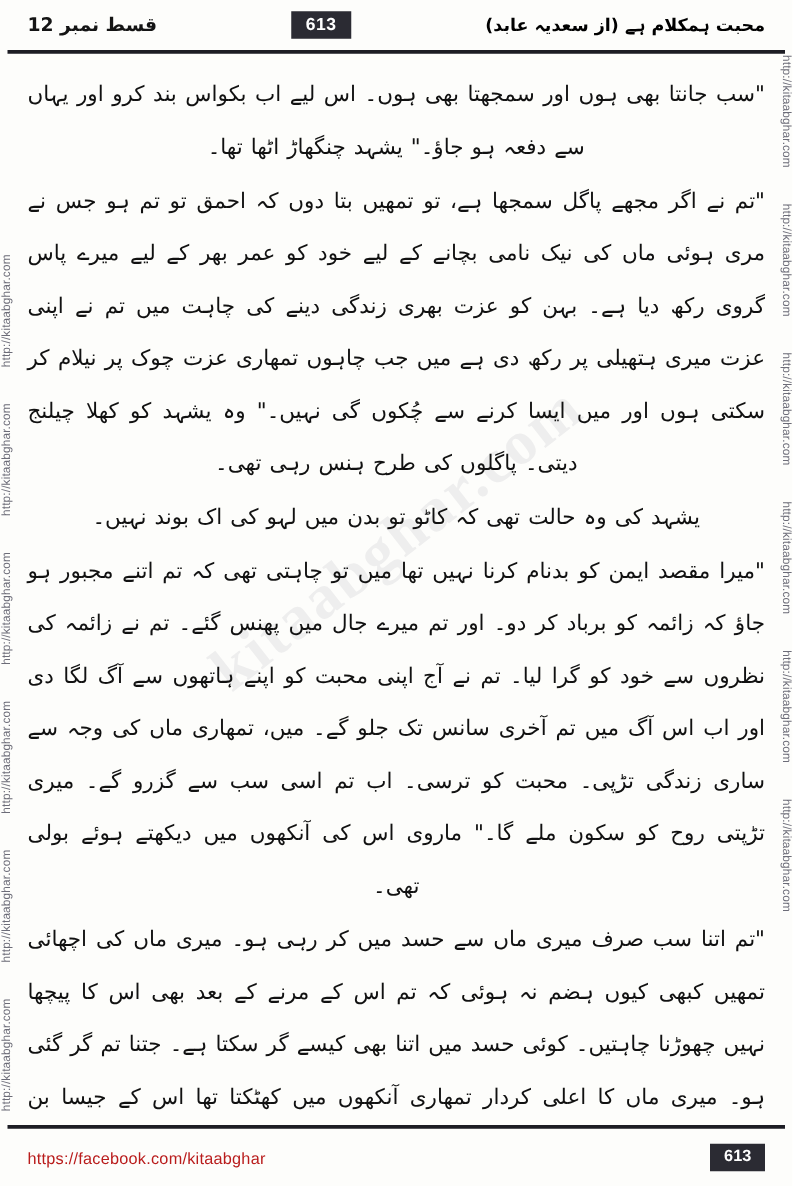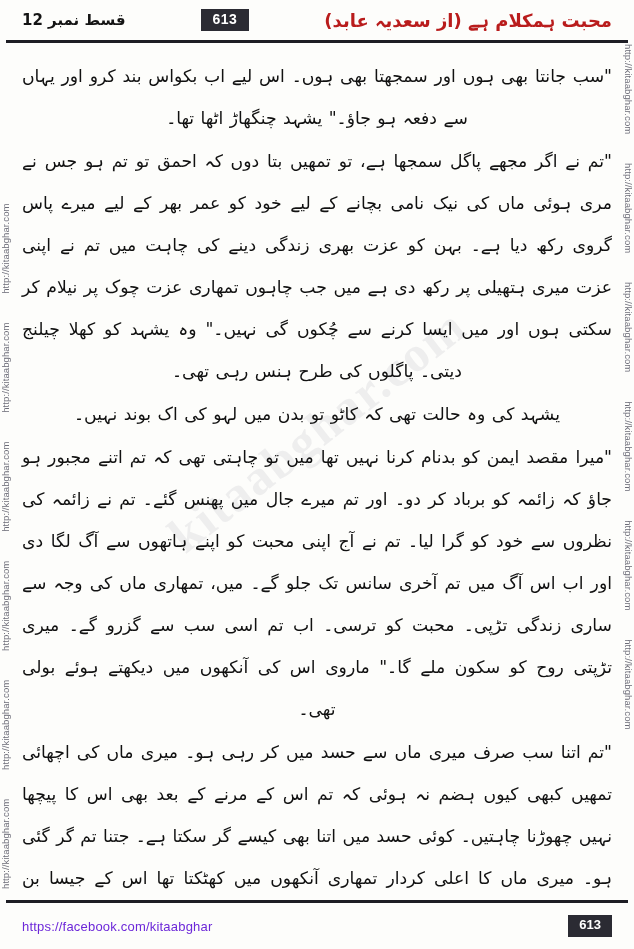--- a/index.html
+++ b/index.html
@@ -92,23 +92,23 @@
   .hdr-badge {
     background: #2b2b33;
     color: #ffffff;
     font-size: 14px;
     font-weight: bold;
     padding: 3px 12px 4px 12px;
     letter-spacing: 0.5px;
     line-height: 1.1;
   }
   .hdr-title {
-    font-size: 18px;
-    font-weight: bold;
-    color: #b91c1c;
+    font-size: 14px;
+    font-weight: bold;
+    color: #000000;
     direction: rtl;
     white-space: nowrap;
     font-family: "DejaVu Sans", "Liberation Sans", sans-serif;
   }
   #header-rule {
     position: relative;
     z-index: 5;
     height: 3px;
     background: #1d1d24;
     margin: 0 6px;
@@ -154,21 +154,21 @@
     height: 46px;
     z-index: 5;
     display: flex;
     align-items: center;
     justify-content: space-between;
     padding: 0 22px;
     box-sizing: border-box;
   }
   .ftr-link {
     font-size: 13px;
-    color: #6d28d9;
+    color: #b91c1c;
     letter-spacing: 0.2px;
     white-space: nowrap;
     text-decoration: none;
     font-family: "Liberation Sans", sans-serif;
   }
   .ftr-badge {
     background: #2b2b33;
     color: #ffffff;
     font-size: 13px;
     font-weight: bold;

